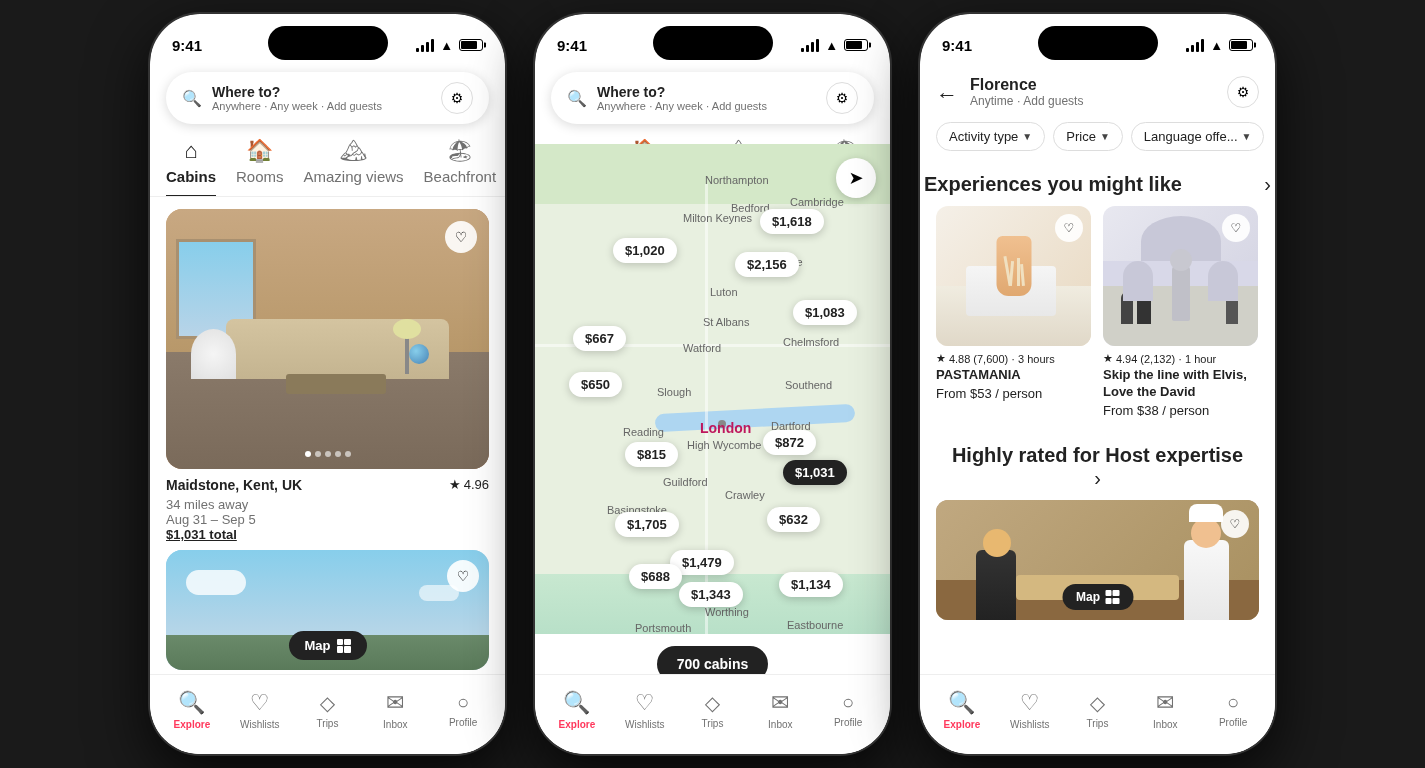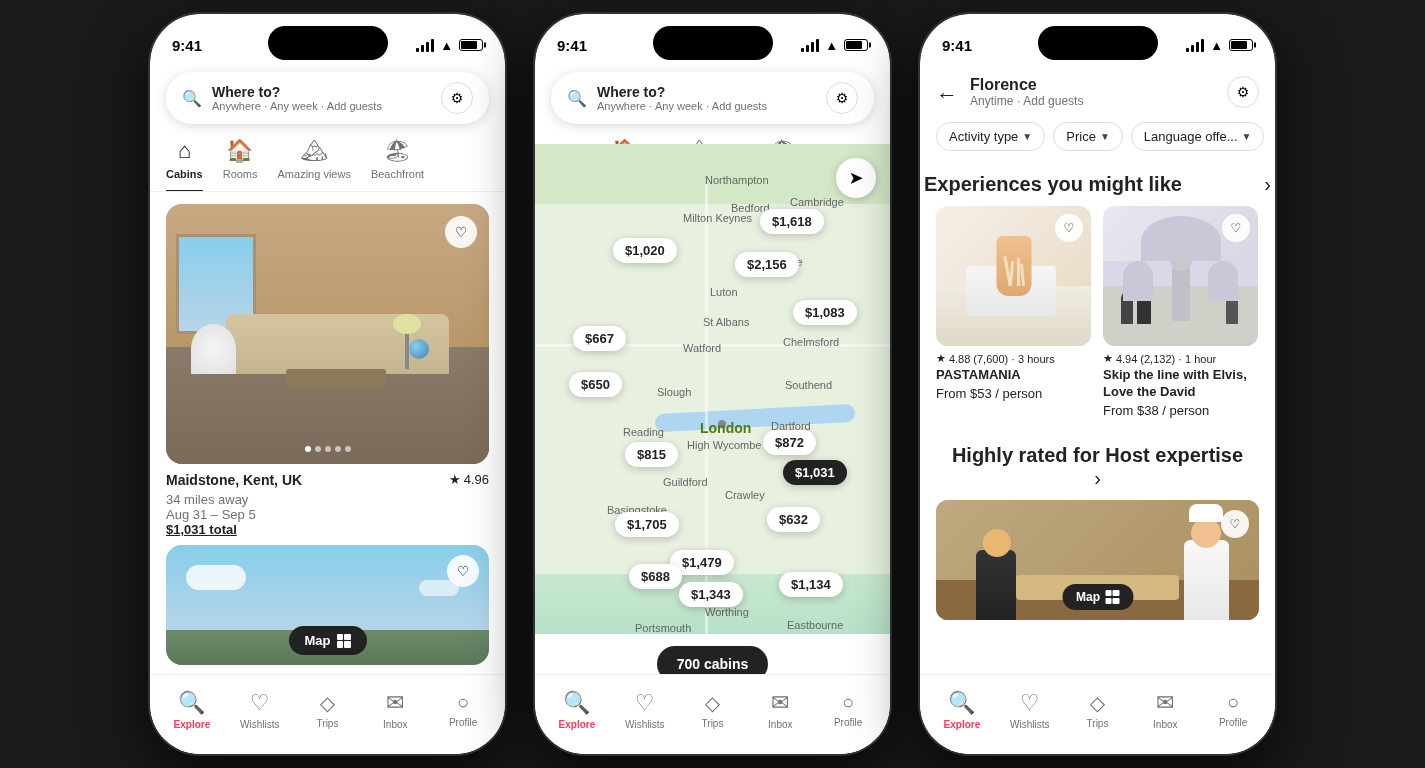--- a/index.html
+++ b/index.html
@@ -157,21 +157,21 @@
       padding: 6px 0 10px;
       cursor: pointer;
       flex-shrink: 0;
     }
     .category-tab.active {
       border-bottom: 2px solid #222;
       margin-bottom: -1px;
     }
     .category-tab .tab-icon { font-size: 22px; color: #717171; }
     .category-tab.active .tab-icon { color: #222; }
-    .category-tab .tab-label { font-size: 11px; color: #717171; font-weight: 500; }
+    .category-tab .tab-label { font-size: 15px; color: #717171; font-weight: 500; }
     .category-tab.active .tab-label { color: #222; font-weight: 600; }
     
     .property-card {
       margin: 12px 16px 8px;
     }
     .property-image {
       width: 100%;
       height: 260px;
       border-radius: 16px;
       position: relative;
@@ -870,21 +870,21 @@
 
           <div style="position:absolute;top:265px;left:120px;width:200px;height:18px;background:#aed6f1;border-radius:10px;transform:rotate(-3deg);"></div>
 
           <div style="position:absolute;top:0;left:0;right:0;height:60px;background:#d4e8c8;"></div>
 
           <div style="position:absolute;top:40px;left:170px;width:3px;height:500px;background:rgba(255,255,255,0.5);"></div>
           <div style="position:absolute;top:200px;left:0;width:380px;height:3px;background:rgba(255,255,255,0.5);"></div>
 
           <div class="map-dot" style="left:183px;top:276px;width:8px;height:8px;background:#888;"></div>
 
-          <div class="map-city-label" style="left:165px;top:276px;font-size:14px;font-weight:700;color:#4d7c0f;">London</div>
+          <div class="map-city-label" style="left:165px;top:276px;font-size:14px;font-weight:700;color:#be185d;">London</div>
           <div class="map-city-label" style="left:255px;top:52px;">Cambridge</div>
           <div class="map-city-label" style="left:170px;top:30px;">Northampton</div>
           <div class="map-city-label" style="left:175px;top:142px;">Luton</div>
           <div class="map-city-label" style="left:148px;top:198px;">Watford</div>
           <div class="map-city-label" style="left:122px;top:242px;">Slough</div>
           <div class="map-city-label" style="left:128px;top:332px;">Guildford</div>
           <div class="map-city-label" style="left:190px;top:345px;">Crawley</div>
           <div class="map-city-label" style="left:170px;top:462px;">Worthing</div>
           <div class="map-city-label" style="left:100px;top:478px;">Portsmouth</div>
           <div class="map-city-label" style="left:148px;top:490px;">Chichester</div>

